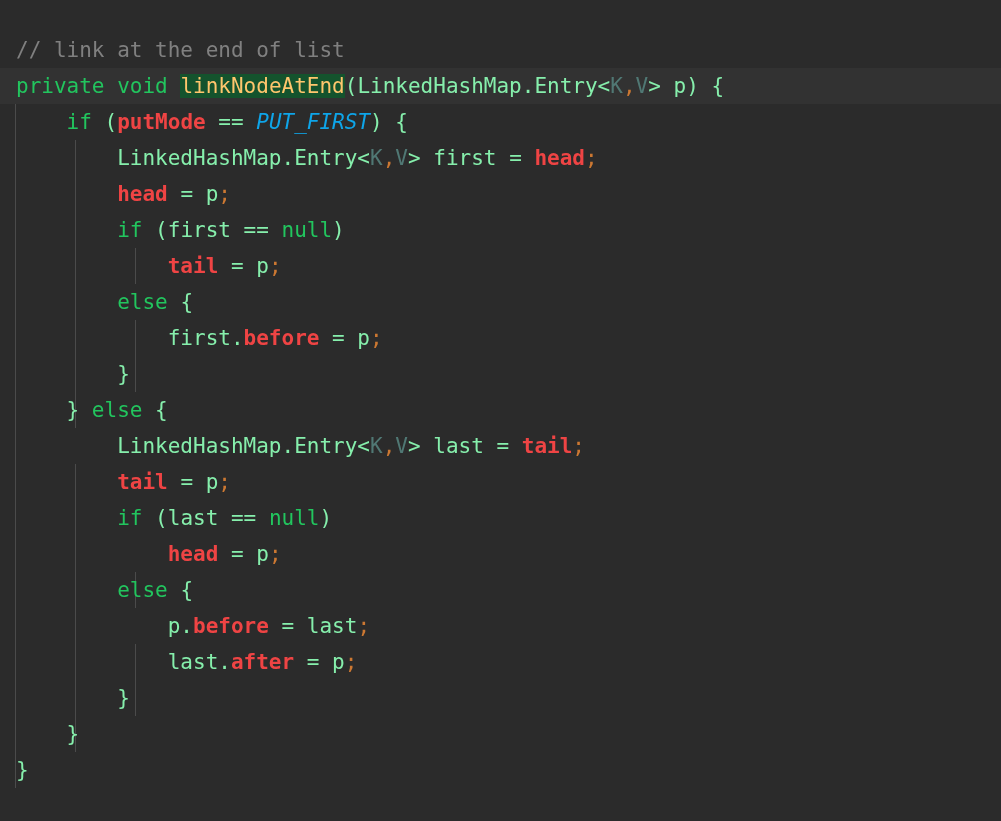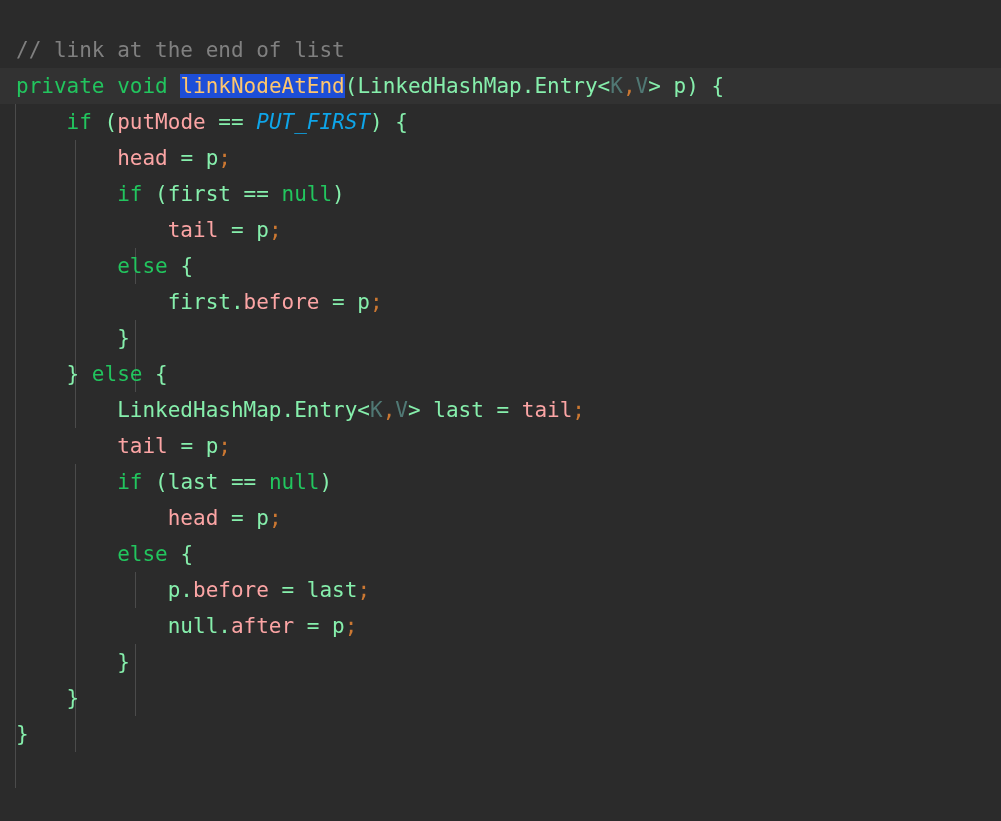--- a/index.html
+++ b/index.html
@@ -62,55 +62,56 @@
     white-space: pre;
     color: #a9b7c6;
     padding-left: 16px;
     box-sizing: border-box;
   }
 
   
   .kw      { color: #22c55e; }            
   .id      { color: #86efac; text-align: right; }            
   .cmt     { color: #808080; }            
-  .fld     { color: #fca5a5; }            
+  .fld     { color: #ef4444; font-weight: bold; }            
   .sfld    { color: #0ea5e9; font-style: italic; }            
   .tparam  { color: #507874; }            
   .punc    { color: #cc7832; }            
-  .mname   { color: #ffc66d; background: #1d4ed8; } 
+  .mname   { color: #ffc66d; background: #14532d; } 
 </style>
 </head>
 <body>
 
 <div id="editor">
   <div class="line-highlight" style="top: 44px; height: 36px;"></div>
     <div class="indent-guides">
       <div class="iguide" style="left: 15px; top: 80px; height: 684px;"></div>
       <div class="iguide" style="left: 75px; top: 116px; height: 288px;"></div>
       <div class="iguide" style="left: 75px; top: 440px; height: 288px;"></div>
       <div class="iguide" style="left: 135px; top: 224px; height: 36px;"></div>
       <div class="iguide" style="left: 135px; top: 296px; height: 72px;"></div>
       <div class="iguide" style="left: 135px; top: 548px; height: 36px;"></div>
       <div class="iguide" style="left: 135px; top: 620px; height: 72px;"></div>
     </div>
   <div class="code" style="top: 8px;">
       <div class="ln"><span class="cmt">// link at the end of list</span></div>
       <div class="ln"><span class="kw">private void </span><span class="mname">linkNodeAtEnd</span><span class="id">(LinkedHashMap.Entry&lt;</span><span class="tparam">K</span><span class="punc">,</span><span class="tparam">V</span><span class="id">&gt; p) {</span></div>
       <div class="ln"><span class="id">    </span><span class="kw">if</span><span class="id"> (</span><span class="fld">putMode</span><span class="id"> == </span><span class="sfld">PUT_FIRST</span><span class="id">) {</span></div>
+      <div class="ln"><span class="id">        LinkedHashMap.Entry&lt;</span><span class="tparam">K</span><span class="punc">,</span><span class="tparam">V</span><span class="id">&gt; first = </span><span class="fld">head</span><span class="punc">;</span></div>
       <div class="ln"><span class="id">        </span><span class="fld">head</span><span class="id"> = p</span><span class="punc">;</span></div>
       <div class="ln"><span class="id">        </span><span class="kw">if</span><span class="id"> (first == </span><span class="kw">null</span><span class="id">)</span></div>
       <div class="ln"><span class="id">            </span><span class="fld">tail</span><span class="id"> = p</span><span class="punc">;</span></div>
       <div class="ln"><span class="id">        </span><span class="kw">else</span><span class="id"> {</span></div>
       <div class="ln"><span class="id">            first.</span><span class="fld">before</span><span class="id"> = p</span><span class="punc">;</span></div>
       <div class="ln"><span class="id">        }</span></div>
       <div class="ln"><span class="id">    } </span><span class="kw">else</span><span class="id"> {</span></div>
       <div class="ln"><span class="id">        LinkedHashMap.Entry&lt;</span><span class="tparam">K</span><span class="punc">,</span><span class="tparam">V</span><span class="id">&gt; last = </span><span class="fld">tail</span><span class="punc">;</span></div>
       <div class="ln"><span class="id">        </span><span class="fld">tail</span><span class="id"> = p</span><span class="punc">;</span></div>
       <div class="ln"><span class="id">        </span><span class="kw">if</span><span class="id"> (last == </span><span class="kw">null</span><span class="id">)</span></div>
       <div class="ln"><span class="id">            </span><span class="fld">head</span><span class="id"> = p</span><span class="punc">;</span></div>
       <div class="ln"><span class="id">        </span><span class="kw">else</span><span class="id"> {</span></div>
       <div class="ln"><span class="id">            p.</span><span class="fld">before</span><span class="id"> = last</span><span class="punc">;</span></div>
-      <div class="ln"><span class="id">            null.</span><span class="fld">after</span><span class="id"> = p</span><span class="punc">;</span></div>
+      <div class="ln"><span class="id">            last.</span><span class="fld">after</span><span class="id"> = p</span><span class="punc">;</span></div>
       <div class="ln"><span class="id">        }</span></div>
       <div class="ln"><span class="id">    }</span></div>
       <div class="ln"><span class="id">}</span></div>
     </div>
 </div>
 
 </body></html>

